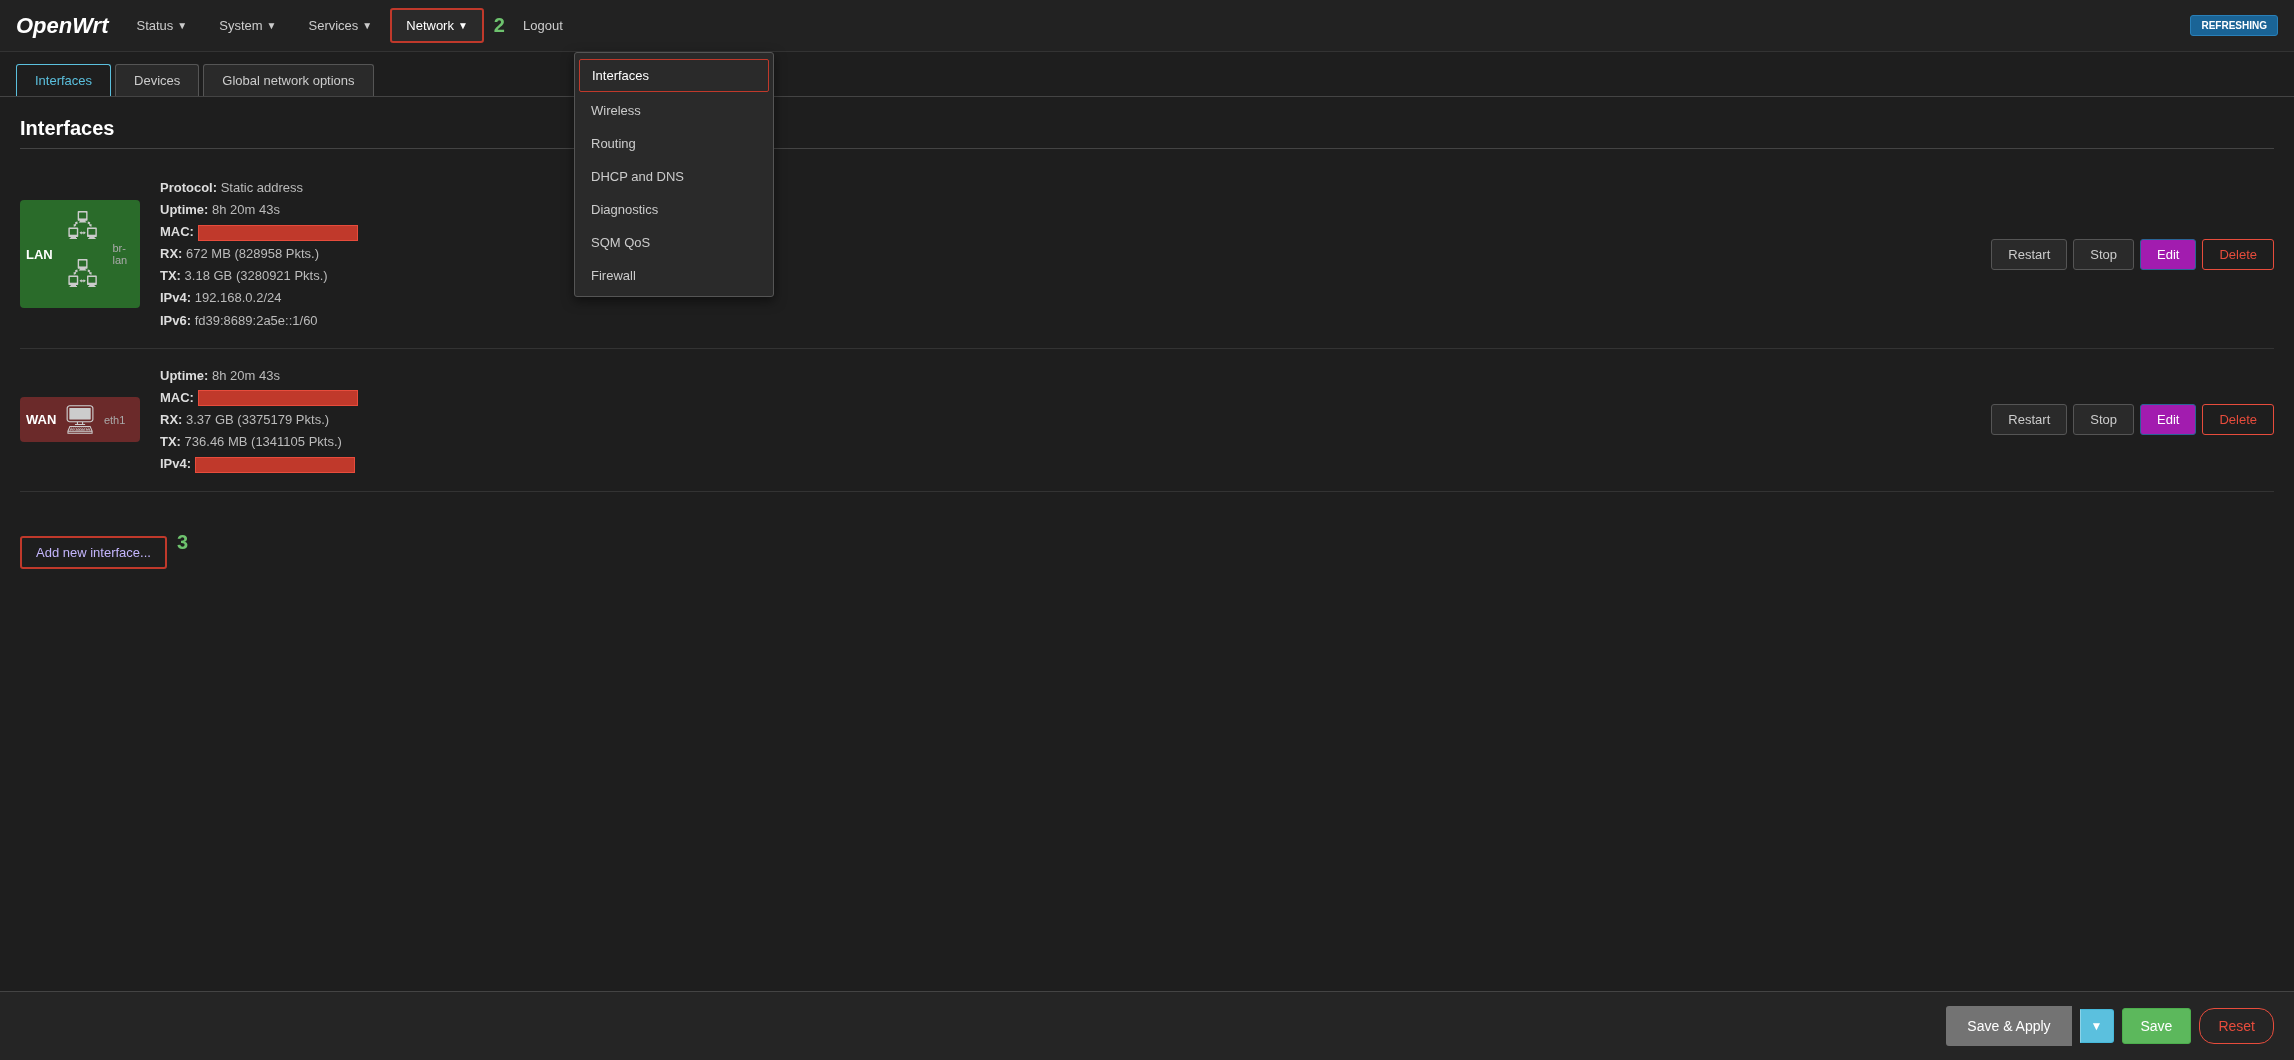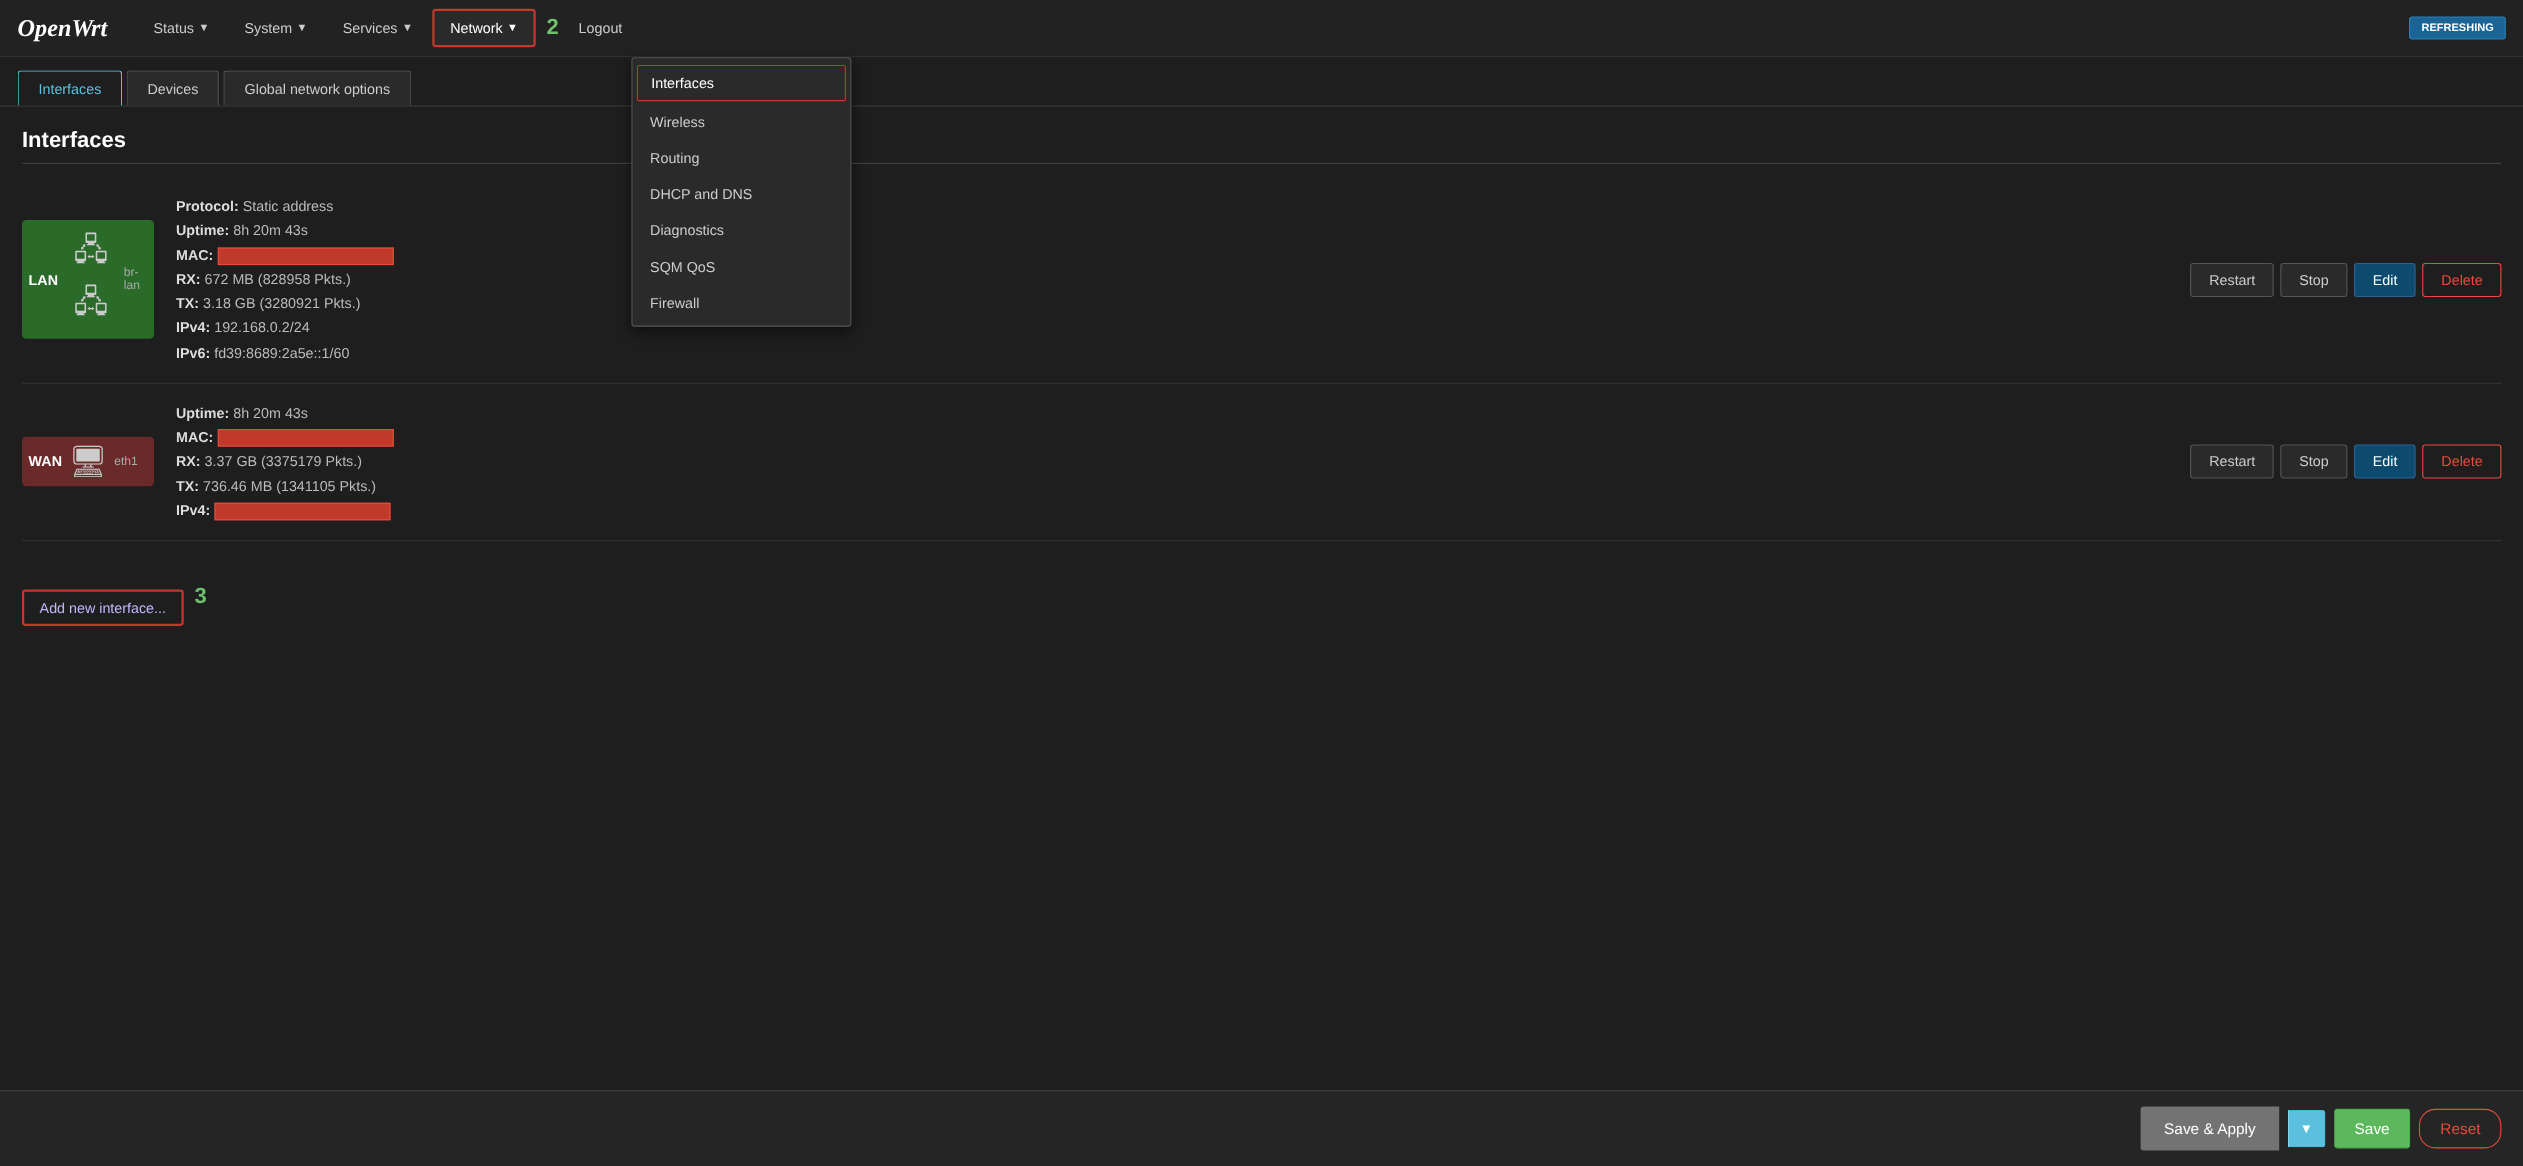--- a/index.html
+++ b/index.html
@@ -18,23 +18,22 @@
       align-items: center;
       padding: 0 16px;
       height: 52px;
       border-bottom: 1px solid #333;
       position: relative;
     }
     .logo {
       color: #fff;
       font-size: 22px;
       font-weight: bold;
-      margin-right: 28px;
+      margin-right: 14px;
       font-style: italic;
-      font-family: Liberation Serif, serif;
     }
     .nav-items {
       display: flex;
       align-items: center;
       gap: 4px;
       flex: 1;
     }
     .nav-item {
       color: #ccc;
       padding: 8px 14px;
@@ -194,21 +193,21 @@
       font-size: 13px;
       border: 1px solid;
       white-space: nowrap;
     }
     .btn-default {
       background: #2a2a2a;
       color: #ccc;
       border-color: #555;
     }
     .btn-primary {
-      background: #0c4a6e;
+      background: #a21caf;
       color: #fff;
       border-color: #2a6496;
     }
     .btn-danger {
       background: transparent;
       color: #e74c3c;
       border-color: #e74c3c;
     }
 
     

